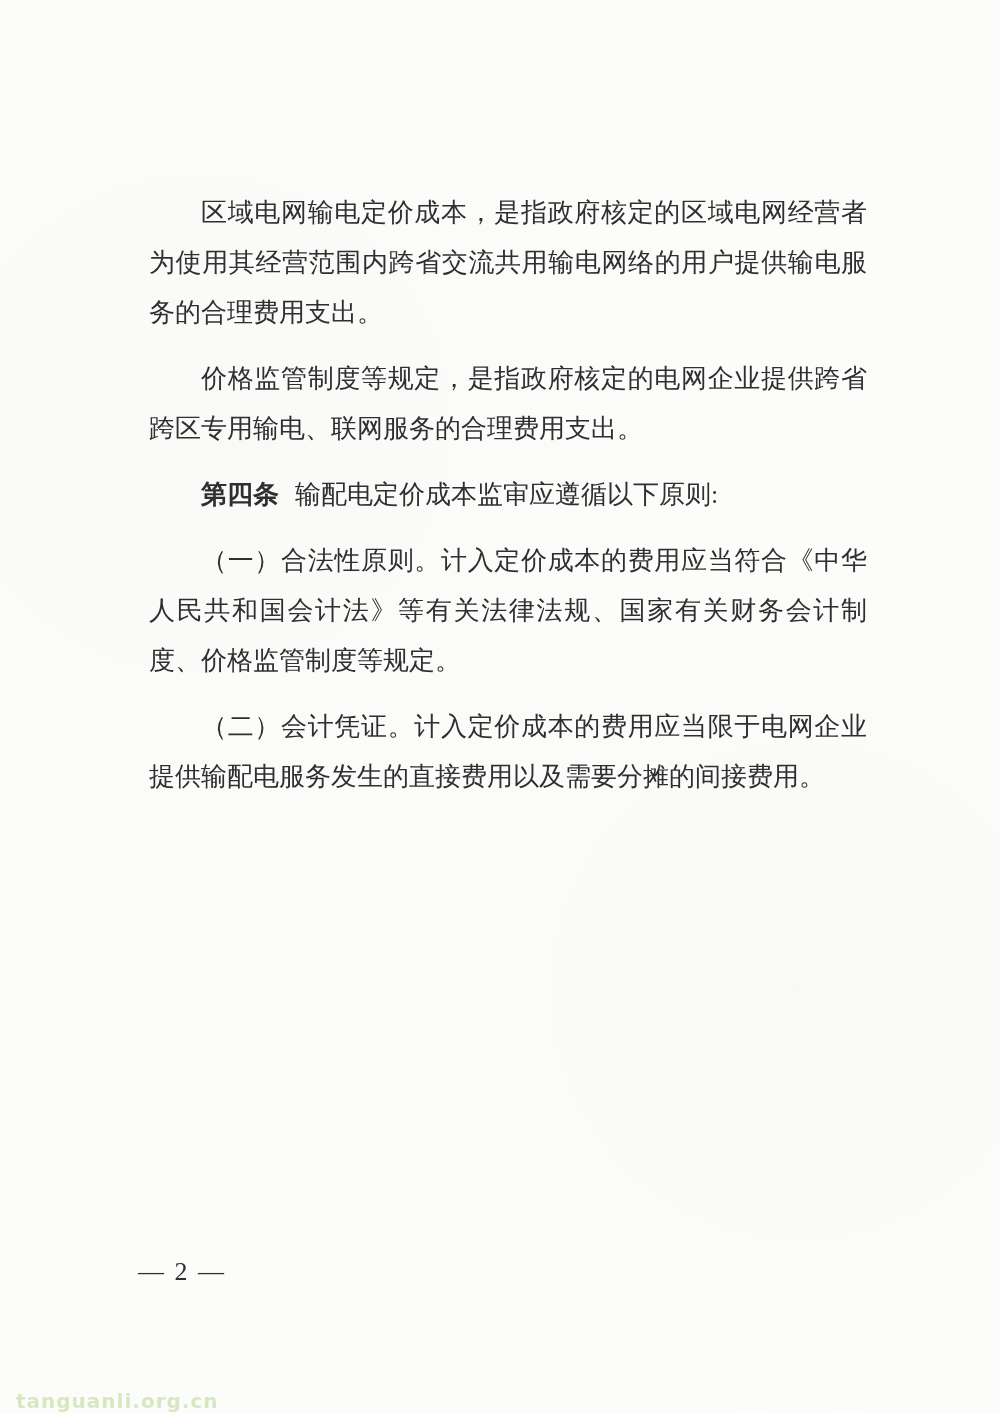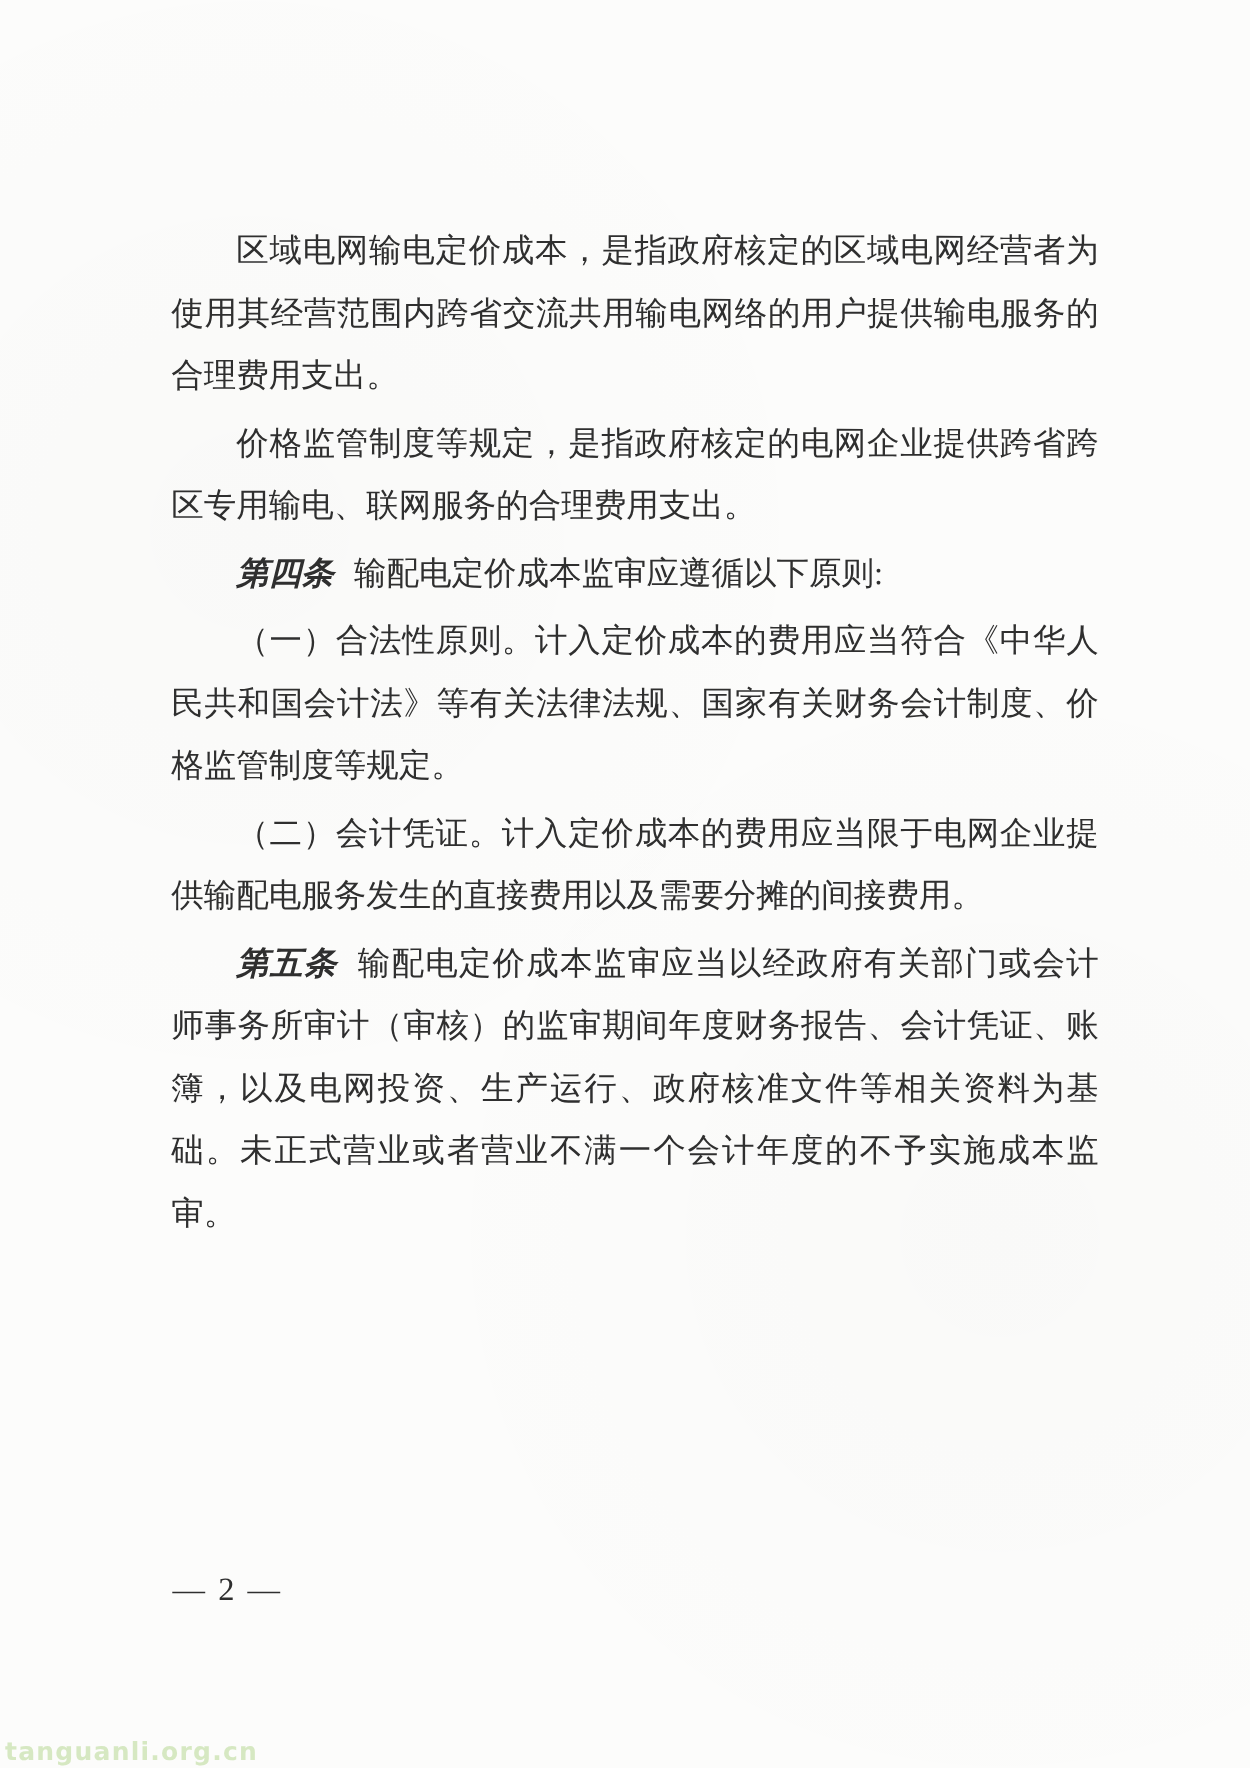--- a/index.html
+++ b/index.html
@@ -27,42 +27,41 @@
     left: 133px;
     top: 172px;
     width: 750px;
     font-size: 26px;
     line-height: 50px;
     color: var(--text-color, #2f2f2f);
     text-align: justify;
     letter-spacing: 0;
   }
   .content p {
-    margin: 4px;
+    margin: 16px;
     text-indent: 2em;
   }
   .content .lead {
     font-weight: bold;
     color: var(--text-color, #2f2f2f);
     margin-right: 0.62em;
-    font-style: italic;
   }
   .page-number {
     position: absolute;
     left: 138px;
     top: 1254px;
     font-size: 26px;
     line-height: 36px;
     color: var(--text-color, #2f2f2f);
     letter-spacing: 2px;
     font-family: "Liberation Serif", "DejaVu Serif", serif;
   }
   .watermark {
     position: absolute;
-    left: 4px;
+    left: 16px;
     bottom: 1px;
     font-family: "DejaVu Sans", "Liberation Sans", sans-serif;
     font-weight: bold;
     font-size: 20px;
     line-height: 24px;
     color: var(--watermark-color, #d6e8c2);
     letter-spacing: 1px;
     user-select: none;
   }
 </style>
@@ -75,18 +74,17 @@
 
   <p><span>价格监管制度等规定，是指政府核定的电网企业提供跨省跨区专用输电、联网服务的合理费用支出。</span></p>
 
   <p><span class="lead">第四条</span><span>输配电定价成本监审应遵循以下原则:</span></p>
 
   <p><span>（一）合法性原则。计入定价成本的费用应当符合《中华人民共和国会计法》等有关法律法规、国家有关财务会计制度、价格监管制度等规定。</span></p>
 
   <p><span>（二）会计凭证。计入定价成本的费用应当限于电网企业提供输配电服务发生的直接费用以及需要分摊的间接费用。</span></p>
 
 
-  <p><span class="lead">第五条</span><span>输配电定价成本监审应当以经政府有关部门或会计师事务所审计（审核）的监审期间年度财务报告、会计凭证、账簿，以及电网投资、生产运行、政府核准文件等相关资料为基础。未正式营业或者营业不满一个会计年度的不予实施成本监审。</span></p>
 
 </div>
   <div class="page-number">— 2 —</div>
   <div class="watermark">tanguanli.org.cn</div>
 </div>
 
 </body></html>

